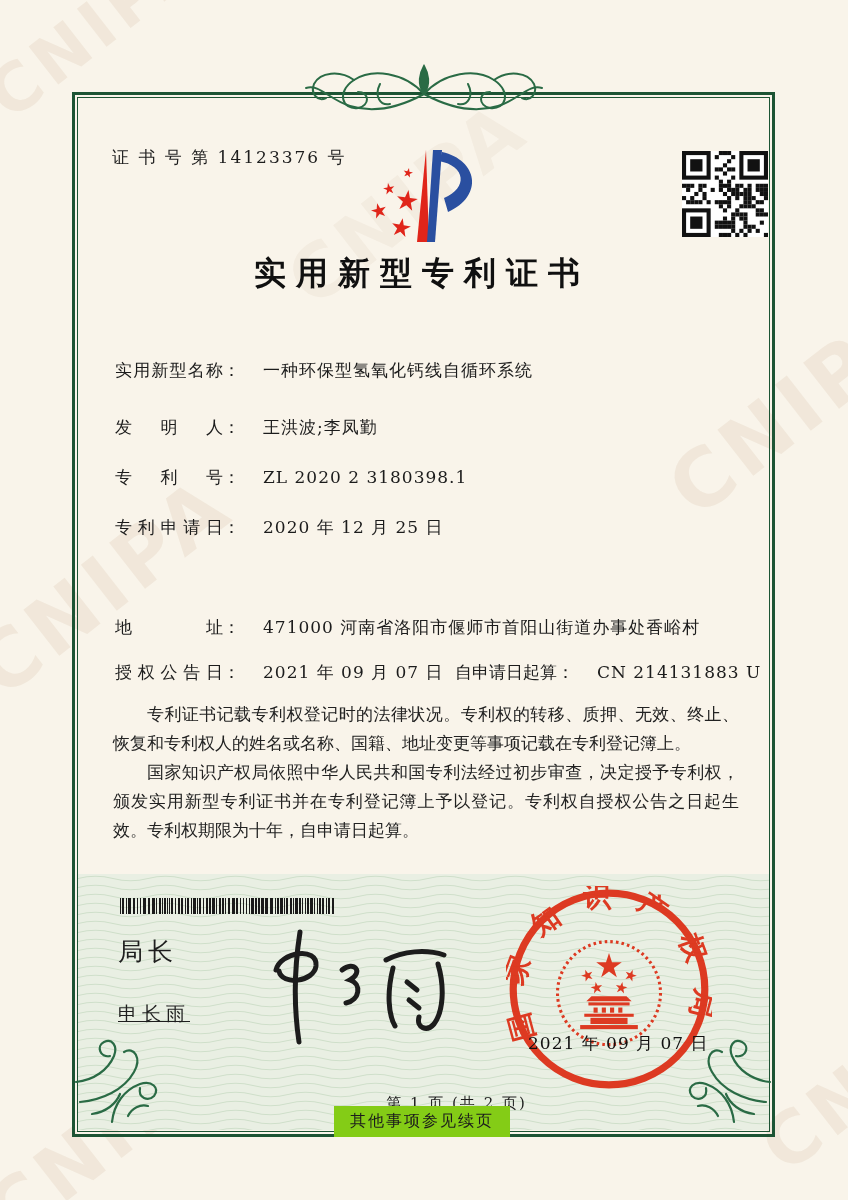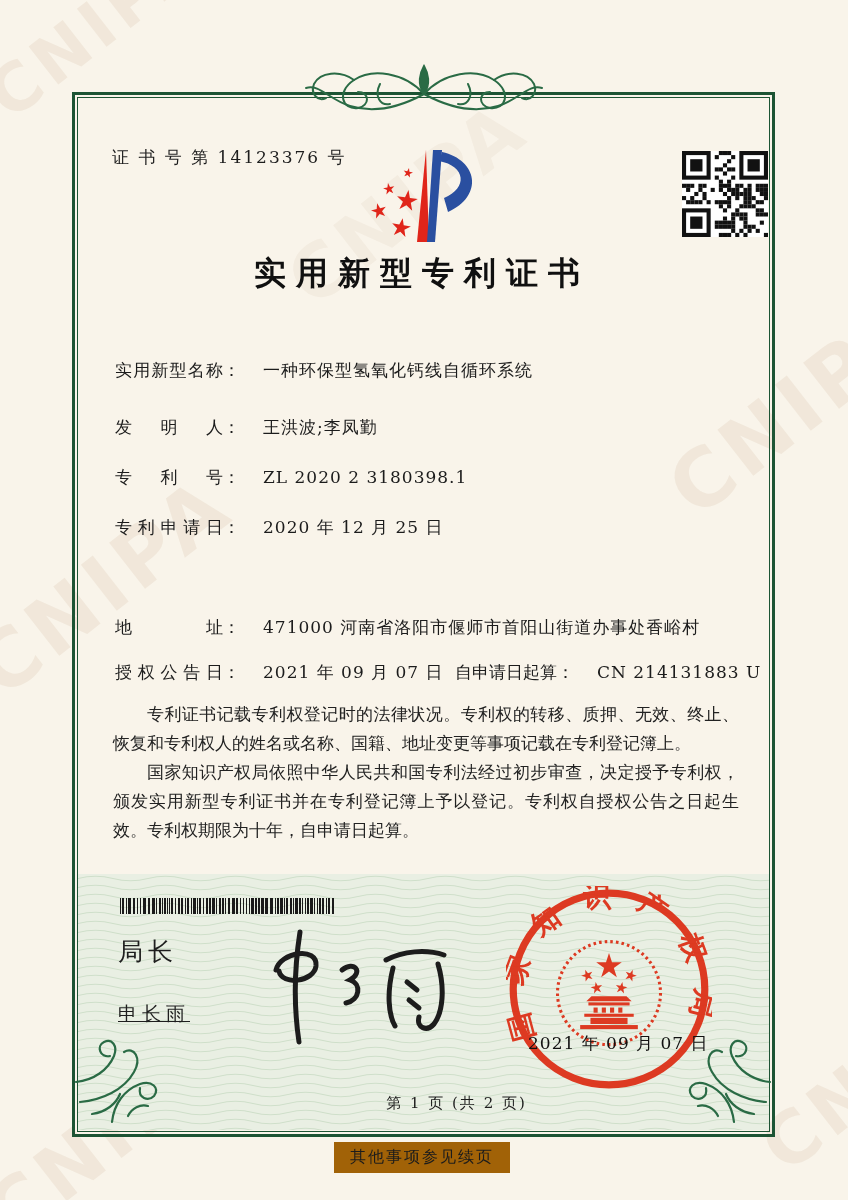--- a/index.html
+++ b/index.html
@@ -48,21 +48,21 @@
   .paras p{margin:0;text-indent:2em;}
 
   
   .barcode{position:absolute;left:120px;top:898px;width:218px;height:16px;z-index:5;}
   .signer-role{position:absolute;left:118px;top:935px;font-size:25px;letter-spacing:5px;color:#1e1e1e;z-index:5;}
   .signer-name{position:absolute;left:118px;top:1001px;font-size:19px;letter-spacing:5px;color:#1e1e1e;z-index:5;text-decoration:underline;}
   .signature{position:absolute;left:238px;top:924px;width:230px;height:125px;z-index:5;}
   .seal{position:absolute;left:506px;top:886px;width:206px;height:206px;z-index:5;opacity:0.94;}
   .seal-date{position:absolute;left:528px;top:1032px;font-size:17px;letter-spacing:1px;color:#111;z-index:6;white-space:nowrap;}
   .page-num{position:absolute;left:72px;top:1094px;width:769px;text-align:center;font-size:15px;color:#1c1c1c;z-index:5;letter-spacing:2px;}
-  .cont-note{position:absolute;left:334px;top:1142px;background:#a16207;padding:5px 16px;font-size:16px;
+  .cont-note{position:absolute;left:334px;top:1106px;background:#84cc16;padding:5px 16px;font-size:16px;
              letter-spacing:2px;color:#1c1c1c;z-index:5;white-space:nowrap;}
 </style>
 </head>
 <body>
 
 <div class="page">
 
   <span class="wm wm1">CNIPA</span>
   <span class="wm wm2">CNIPA</span>
   <span class="wm wm3">CNIPA</span>

